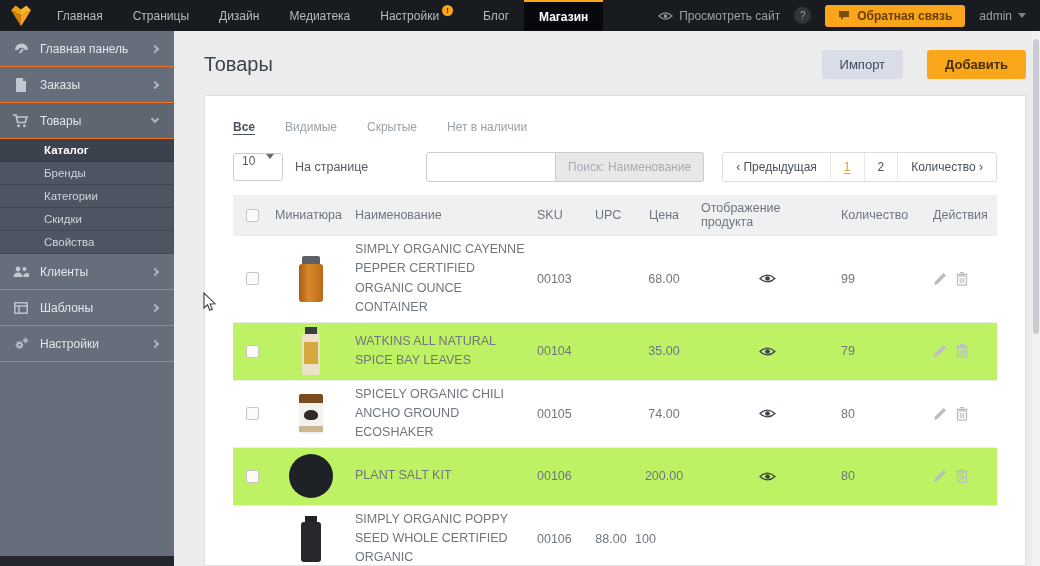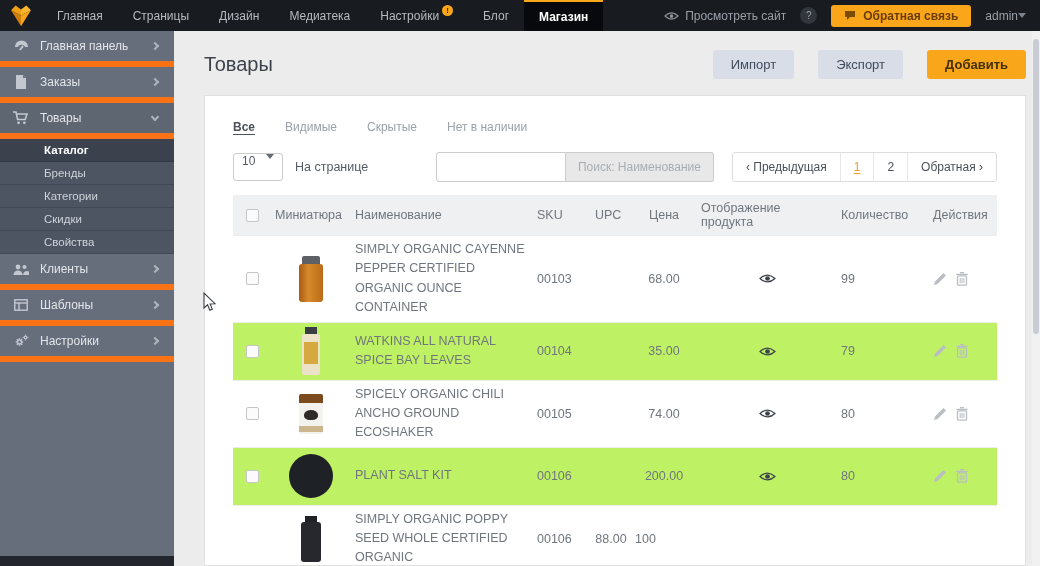--- a/index.html
+++ b/index.html
@@ -11,29 +11,29 @@
   .topnav { height:31px; background:#181b20; display:flex; align-items:stretch; color:#aeb3ba; font-size:12px; }
   .logo { width:42px; display:flex; align-items:center; justify-content:center; cursor:pointer; }
   .nav-items { display:flex; align-items:stretch; }
   .nav-item { display:flex; align-items:center; padding:0 15px; color:#b6bac1; cursor:pointer; position:relative; }
   .nav-item.active { background:#08090c; color:#ffffff; font-weight:bold; border-top:2px solid #f9a61a; padding-top:0; }
   .nav-badge { display:inline-block; min-width:11px; height:11px; border-radius:6px; background:#f9a61a; color:#4a3001; font-size:8px; line-height:11px; text-align:center; margin-left:3px; transform:translateY(-5px); font-weight:bold; }
   .nav-right { margin-left:auto; display:flex; align-items:center; gap:14px; padding-right:14px; }
   .view-site { display:flex; align-items:center; gap:6px; color:#9aa0a8; cursor:pointer; }
   .help-circle { width:17px; height:17px; border-radius:50%; background:#31353c; color:#9aa0a8; font-size:10px; display:flex; align-items:center; justify-content:center; cursor:pointer; }
   .feedback-btn { display:flex; align-items:center; gap:7px; background:#f9a61a; border:none; border-radius:3px; padding:4px 13px; font-size:12px; font-weight:bold; color:#6b3c08; cursor:pointer; font-family:inherit;justify-content:center; }
-  .user-menu { display:flex; align-items:center; color:#9aa0a8; cursor:pointer; }
+  .user-menu { display:flex; align-items:center; gap:6px; color:#9aa0a8; cursor:pointer; }
   .caret-down { width:0; height:0; border-left:4px solid transparent; border-right:4px solid transparent; border-top:5px solid #7d828a; }
 
   
   .layout { display:flex; height:535px; }
 
   
   .sidebar { width:174px; background:#666e7c; flex:none; display:flex; flex-direction:column; position:relative; }
-  .side-item { height:36px; display:flex; align-items:center; gap:11px; padding:0 13px; color:#e2e5ea; font-size:12px; border-bottom:6px solid #f97316; cursor:pointer; }
+  .side-item { height:36px; display:flex; align-items:center; gap:11px; padding:0 13px; color:#e2e5ea; font-size:12px; border-bottom:1px solid #f97316; cursor:pointer; }
   .side-item .sicon { width:16px; display:flex; justify-content:center; color:#c3c8d0; }
   .side-item .slabel { flex:1; }
   .side-item.parent-open { background:#5e6672; }
   .chev { width:6px; height:6px; border-top:2px solid #aeb4bd; border-right:2px solid #aeb4bd; transform:rotate(45deg); margin-right:3px; }
   .chev.down { transform:rotate(135deg); margin-top:-3px; }
   .submenu { background:#4d5562; }
   .sub-item { height:23px; display:flex; align-items:center; padding:0 13px 0 44px; color:#ced3da; font-size:11.5px; border-bottom:1px solid rgba(0,0,0,0.14); cursor:pointer; }
   .sub-item.active { background:#3b424e; color:#ffffff; font-weight:bold; }
   .sidebar-footer { position:absolute; bottom:0; left:0; width:174px; height:10px; background:#23262c; }
 
@@ -272,21 +272,20 @@
         <span class="chev"></span>
       </div>
       <div class="sidebar-footer"></div>
     </aside>
 
     <main class="main">
       <div class="page-header">
         <h1 class="page-title">Товары</h1>
         <div class="header-buttons">
           <button class="btn btn-gray">Импорт</button>
-          <button class="btn btn-gray">Экспорт</button>
           <button class="btn btn-orange">Добавить</button>
         </div>
       </div>
 
       <section class="card">
         <div class="tabs">
           <span class="tab active">Все</span>
           <span class="tab">Видимые</span>
           <span class="tab">Скрытые</span>
           <span class="tab">Нет в наличии</span>
@@ -300,21 +299,21 @@
           <span class="per-page-label">На странице</span>
           <div class="controls-spacer"></div>
           <div class="search-group">
             <input class="search-input" type="text" value="" style="">
             <button class="search-btn">Поиск: Наименование</button>
           </div>
           <div class="pagination">
             <span class="page-cell">‹ Предыдущая</span>
             <span class="page-cell current">1</span>
             <span class="page-cell">2</span>
-            <span class="page-cell">Обратная ›</span>
+            <span class="page-cell">Количество ›</span>
           </div>
         </div>
 
 
         <div class="tbl">
           <div class="tbl-row tbl-head">
             <div class="cell c-check">
                 <span class="checkbox"></span>
               </div>
             <div class="cell">Миниатюра</div>

